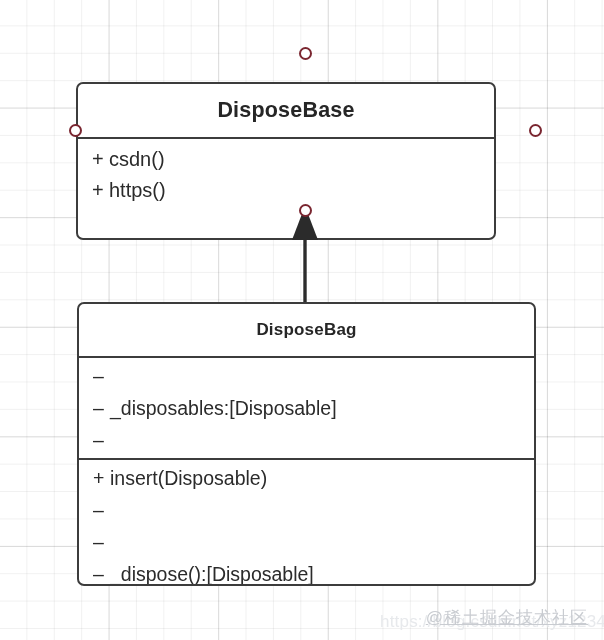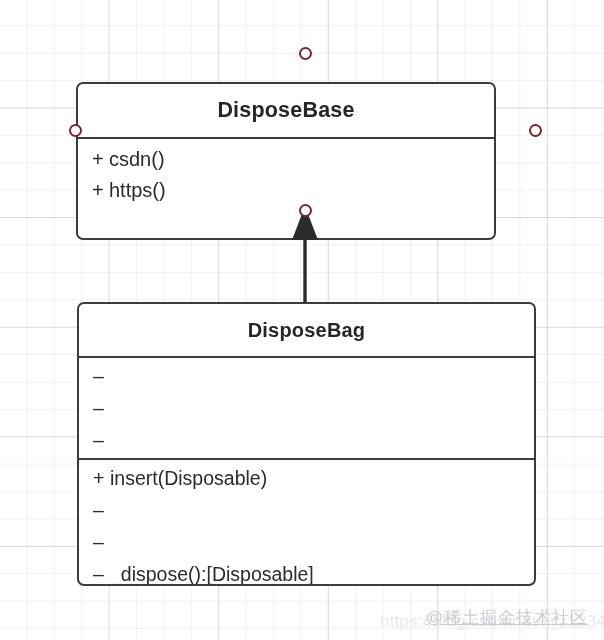--- a/index.html
+++ b/index.html
@@ -95,21 +95,21 @@
   }
 
   #dispose-bag {
     left: 77px;
     top: 302px;
     width: 459px;
     height: 284px;
   }
   #dispose-bag .uml-title {
     height: 52px;
-    font-size: 20px;
+    font-size: 17px;
   }
   #dispose-bag .uml-member {
     font-size: 19.5px;
     line-height: 32px;
   }
   #dispose-bag .uml-compartment {
     padding-top: 2px;
     padding-bottom: 2px;
   }
 
@@ -188,20 +188,21 @@
 
   <div class="uml-class" id="dispose-bag">
     <div class="uml-title">DisposeBag</div>
     <div class="uml-divider"></div>
     <div class="uml-compartment">
       <div class="uml-member">
         <span class="uml-vis">–</span>
       </div>
       <div class="uml-member">
         <span class="uml-vis">–</span>
+        <span>_disposables:[Disposable]</span>
       </div>
       <div class="uml-member">
         <span class="uml-vis">–</span>
       </div>
     </div>
     <div class="uml-divider"></div>
     <div class="uml-compartment">
       <div class="uml-member">
         <span class="uml-vis">+</span>
         <span>insert(Disposable)</span>

